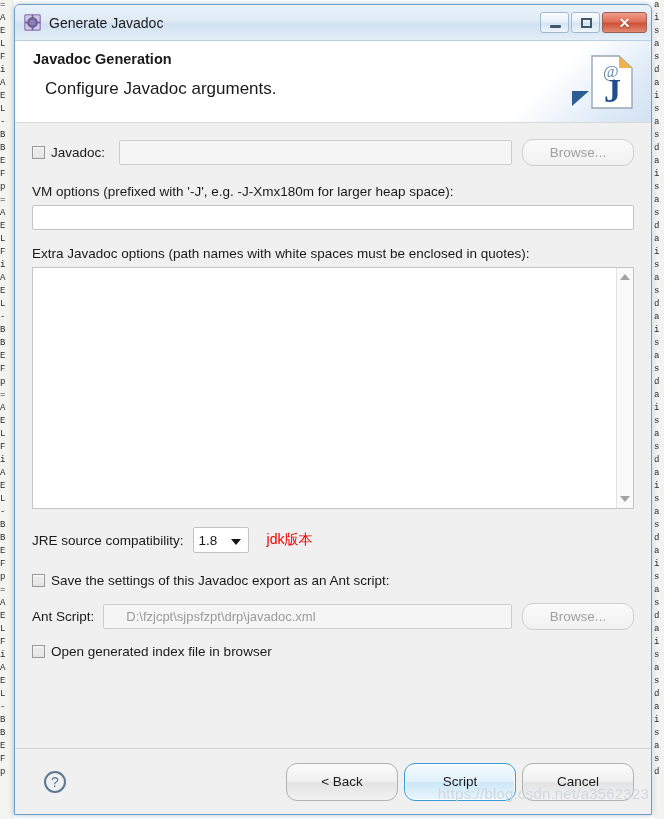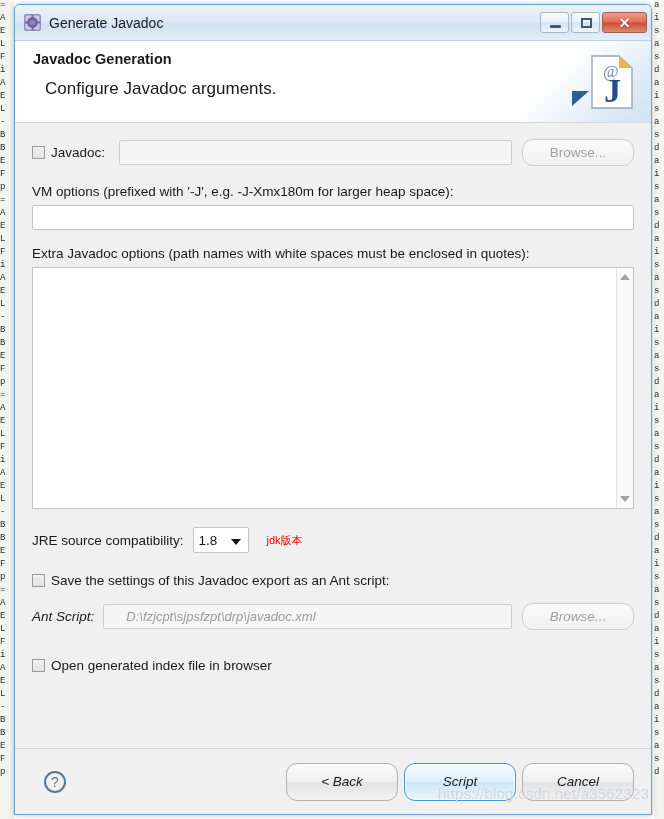--- a/index.html
+++ b/index.html
@@ -264,21 +264,21 @@
   .combo-val { font-size: 13.5px; color: #1a1a1a; }
   .combo-arrow {
     position: absolute;
     right: 7px; top: 11px;
     width: 0; height: 0;
     border-left: 5px solid transparent;
     border-right: 5px solid transparent;
     border-top: 6px solid #151515;
   }
   .annotation {
-    font-size: 11px;
+    font-size: 14px;
     color: #ef0000;
     margin-left: 18px;
     white-space: nowrap;
   }
 
   
   .footer {
     flex: 0 0 66px;
     background: #f0f0f0;
     border-top: 1px solid #d5d5d5;
@@ -299,21 +299,21 @@
     justify-content: center;
     box-sizing: border-box;
     margin-left: 12px;
     flex: 0 0 auto;
   }
   .footer-btns {
     margin-left: auto;
     display: flex;
     gap: 6px;
   }
-  .footer .btn { height: 38px; min-width: 112px; font-style: italic; }
+  .footer .btn { height: 38px; min-width: 112px; }
 
   .watermark {
     position: absolute;
     right: 2px;
     bottom: 12px;
     font-size: 15px;
     color: #cfd8de;
     letter-spacing: .2px;
     white-space: nowrap;
     font-family: "Liberation Sans", sans-serif;
@@ -527,21 +527,21 @@
           <span class="combo-arrow"></span>
         </span>
         <span class="annotation">jdk版本</span>
       </div>
 
       <div class="row" style="margin-bottom:15px;">
         <span class="cbox"></span>
         <span class="lbl">Save the settings of this Javadoc export as an Ant script:</span>
       </div>
 
-      <div class="row" style="margin-bottom:28px;font-style:italic;">
+      <div class="row" style="margin-bottom:14px;">
         <span class="lbl">Ant Script:</span>
         <span class="txtfield disabled" style="flex:1 1 auto;margin:0 10px 0 9px;">D:\fzjcpt\sjpsfzpt\drp\javadoc.xml</span>
         <span class="btn disabled" style="min-width:112px;">Browse...</span>
       </div>
 
       <div class="row">
         <span class="cbox"></span>
         <span class="lbl">Open generated index file in browser</span>
       </div>
 

